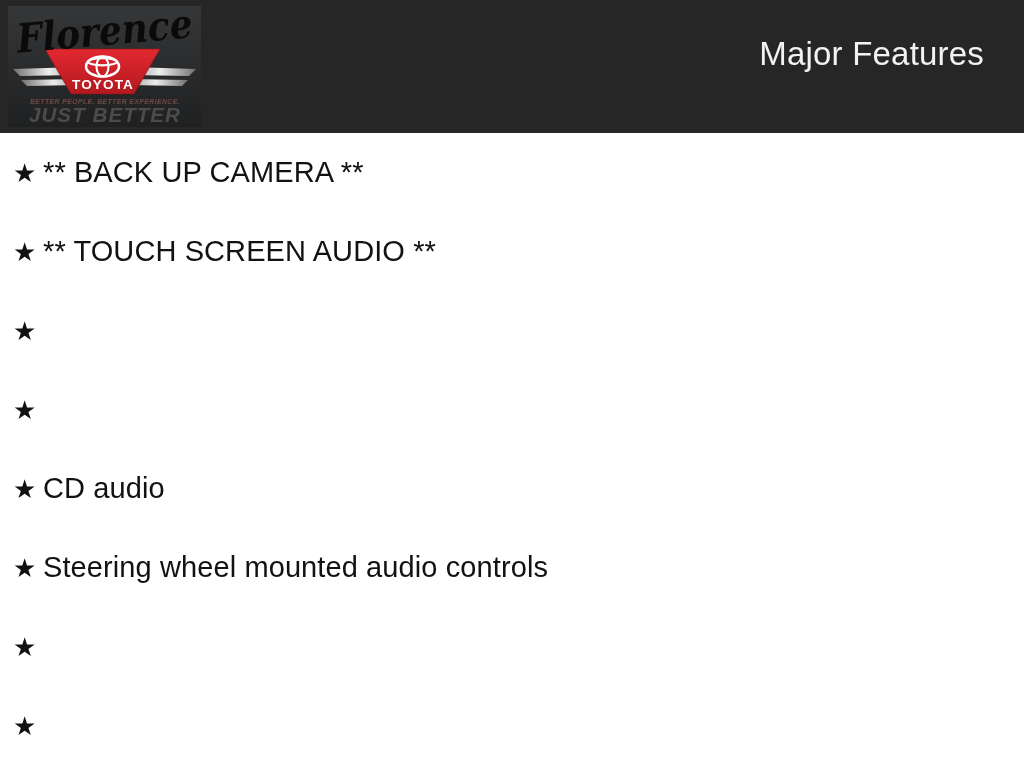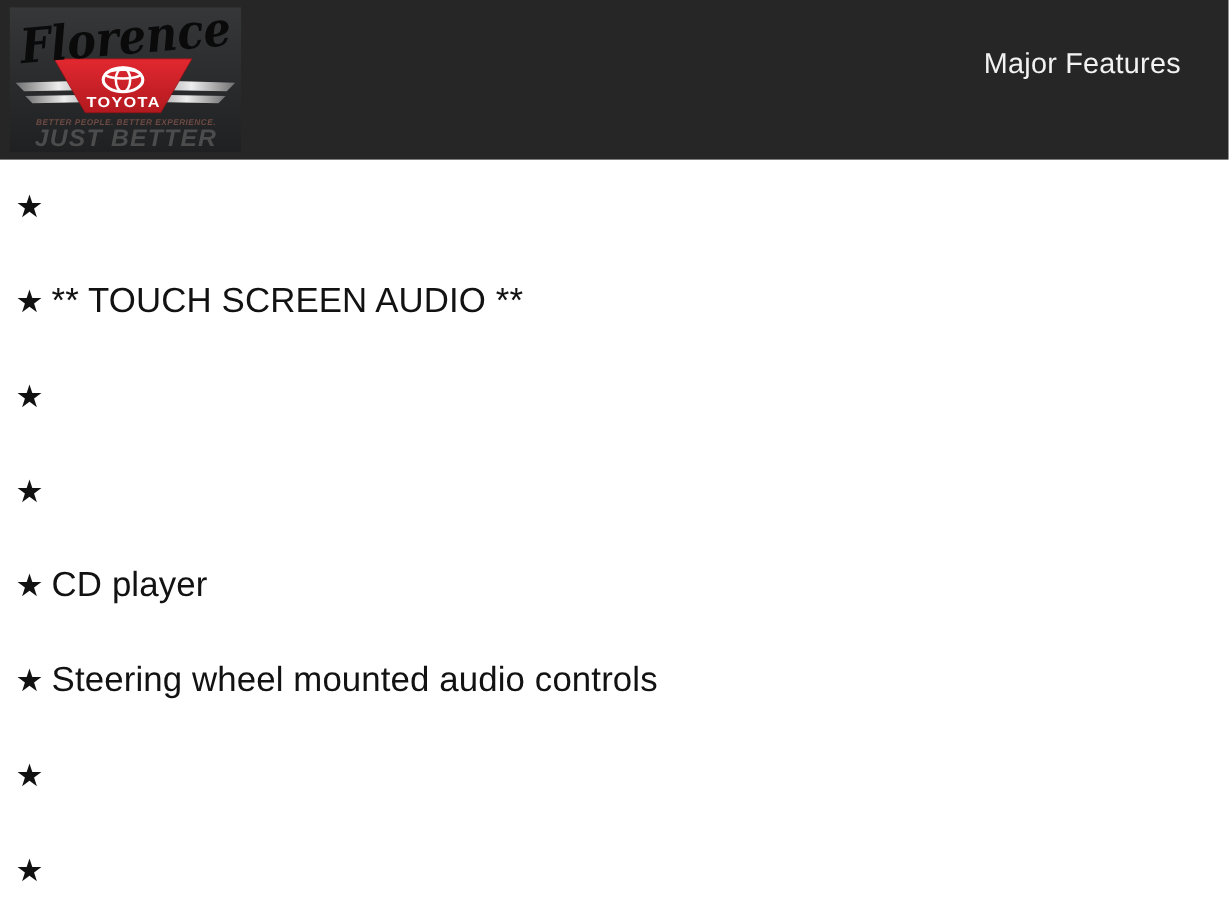--- a/index.html
+++ b/index.html
@@ -31,21 +31,21 @@
     height: 121px;
   }
   .page-title {
     position: absolute;
     top: 0;
     right: 40px;
     height: 107px;
     display: flex;
     align-items: center;
     color: #f2f2f2;
-    font-size: 24px;
+    font-size: 33px;
     letter-spacing: 0.2px;
     white-space: nowrap;
   }
   
   .features-list {
     position: absolute;
     top: 133px;
     left: 0;
     width: 1024px;
   }
@@ -138,38 +138,39 @@
       </svg>
     </div>
 
     <div class="page-title">Major Features</div>
   </div>
 
   <div class="features-list">
 
     <div class="feature-row">
       <span class="star">★</span>
+      <span class="feature-label">** BACK UP CAMERA **</span>
     </div>
 
     <div class="feature-row">
       <span class="star">★</span>
       <span class="feature-label">** TOUCH SCREEN AUDIO **</span>
     </div>
 
     <div class="feature-row">
       <span class="star">★</span>
     </div>
 
     <div class="feature-row">
       <span class="star">★</span>
     </div>
 
     <div class="feature-row">
       <span class="star">★</span>
-      <span class="feature-label">CD player</span>
+      <span class="feature-label">CD audio</span>
     </div>
 
     <div class="feature-row">
       <span class="star">★</span>
       <span class="feature-label">Steering wheel mounted audio controls</span>
     </div>
 
     <div class="feature-row">
       <span class="star">★</span>
     </div>

